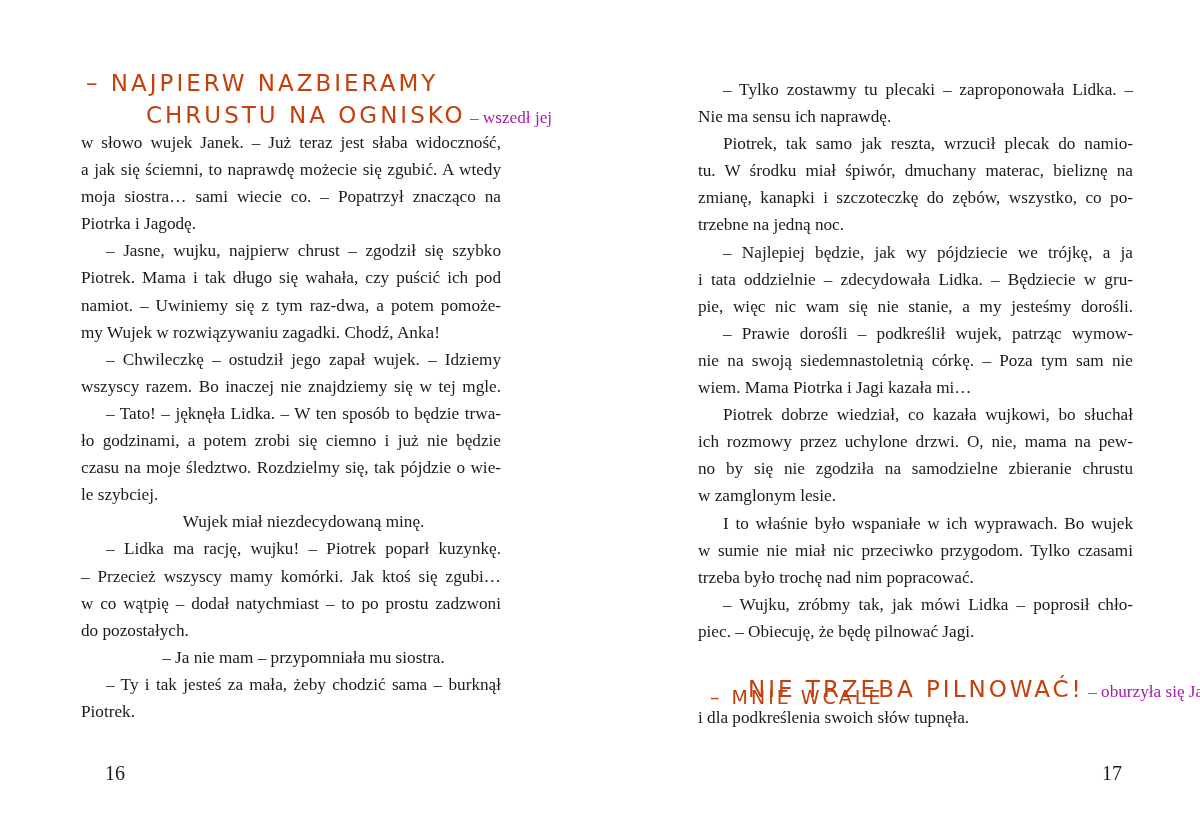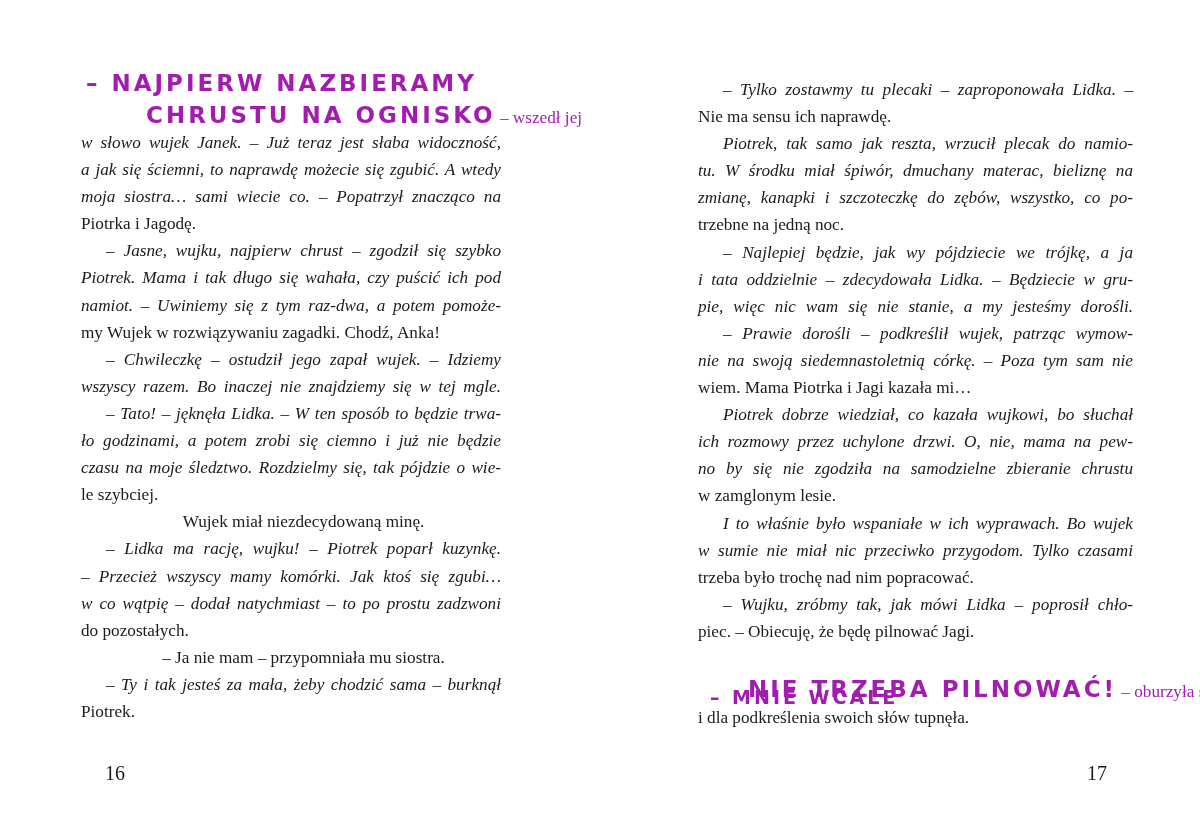--- a/index.html
+++ b/index.html
@@ -6,28 +6,28 @@
   body { width:1200px; height:823px; position:relative; overflow:hidden;
          font-family:"Liberation Serif", "DejaVu Serif", serif; color:#1a1a1a; }
   .page { position:absolute; top:0; height:823px; }
   .page.left { left:0; width:600px; }
   .page.right { left:600px; width:600px; }
   .text { position:absolute; font-size:17.2px; line-height:27.1px; }
   .left .text { left:81px; top:102px; width:420px; }
   .right .text { left:98px; top:76px; width:435px; }
   .line { white-space:nowrap; height:27.1px; }
   .ind { padding-left:25px;text-align:center; }
-  .jus { text-align:justify; text-align-last:justify;font-style:italic; }
-  .hand { font-family:"DejaVu Sans", sans-serif; letter-spacing:3px; font-weight:bold;
-          color:#a21caf; text-transform:uppercase; }
+  .jus { text-align:justify; text-align-last:justify; }
+  .hand { font-family:"DejaVu Sans", sans-serif; letter-spacing:3px; font-weight:normal;
+          color:#c2410c; text-transform:uppercase; }
   .hand-big { font-size:23px; }
   .hand-small { font-size:19px; }
   .pagenum { position:absolute; top:762px; font-size:20px; }
   .left .pagenum { left:105px; }
-  .right .pagenum { left:487px; }
+  .right .pagenum { left:502px; }
   .hl1 { position:absolute; left:86px; top:68px; height:30px; line-height:30px; }
   .hl2 { position:absolute; left:146px; top:100px; height:30px; line-height:30px; white-space:nowrap; }
   .hr1 { position:absolute; left:110px; top:650px; height:24px; line-height:24px;margin-top:35px; }
   .hr2 { position:absolute; left:148px; top:676px; height:26px; line-height:26px; white-space:nowrap; }
   .after { font-family:"Liberation Serif", "DejaVu Serif", serif; font-size:17.2px; letter-spacing:0; text-transform:none; color:#a21caf; }
 </style>
 </head>
 <body>
 
 <div class="page left">

